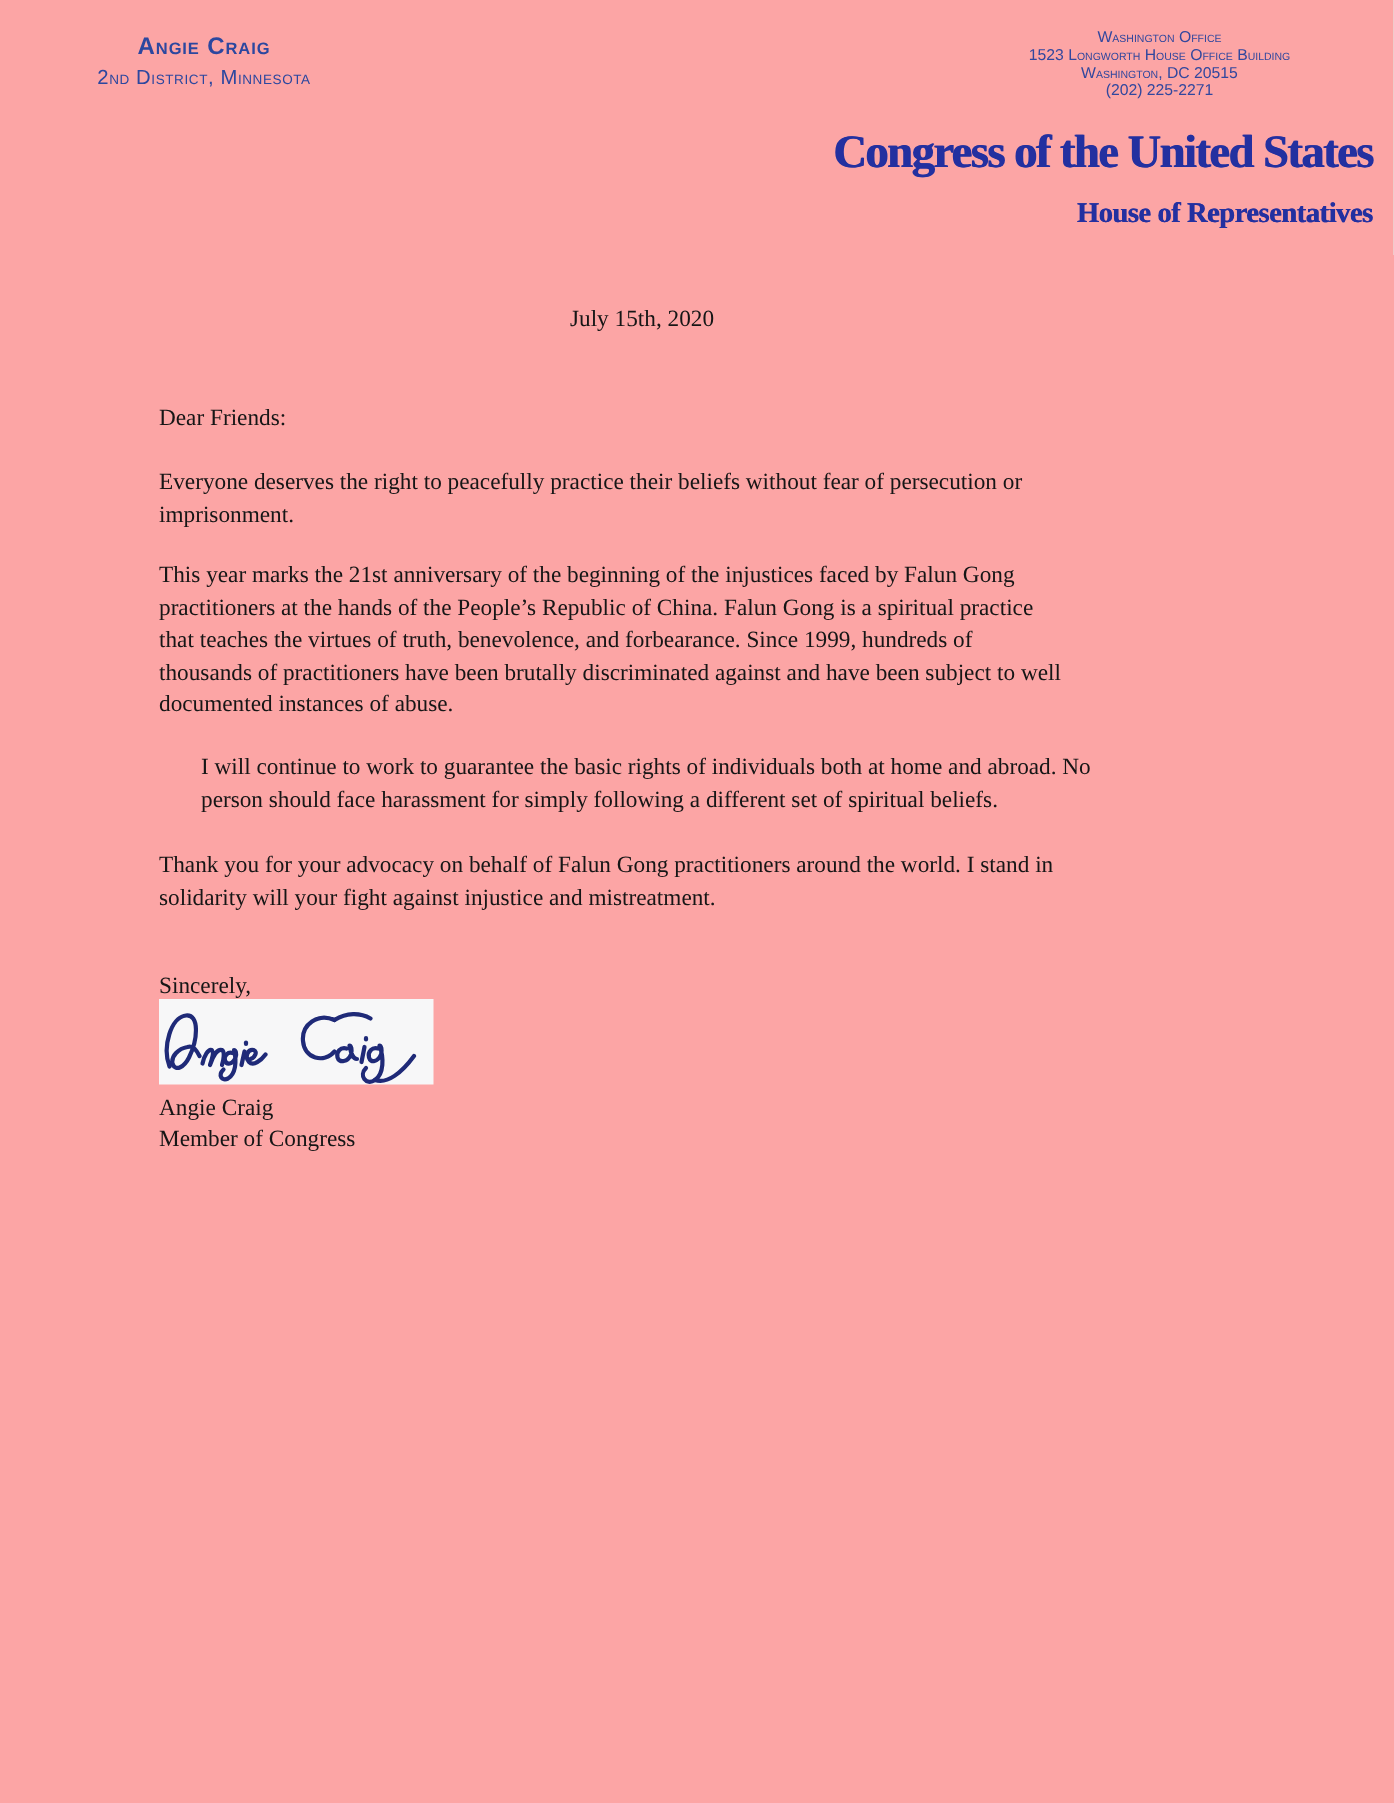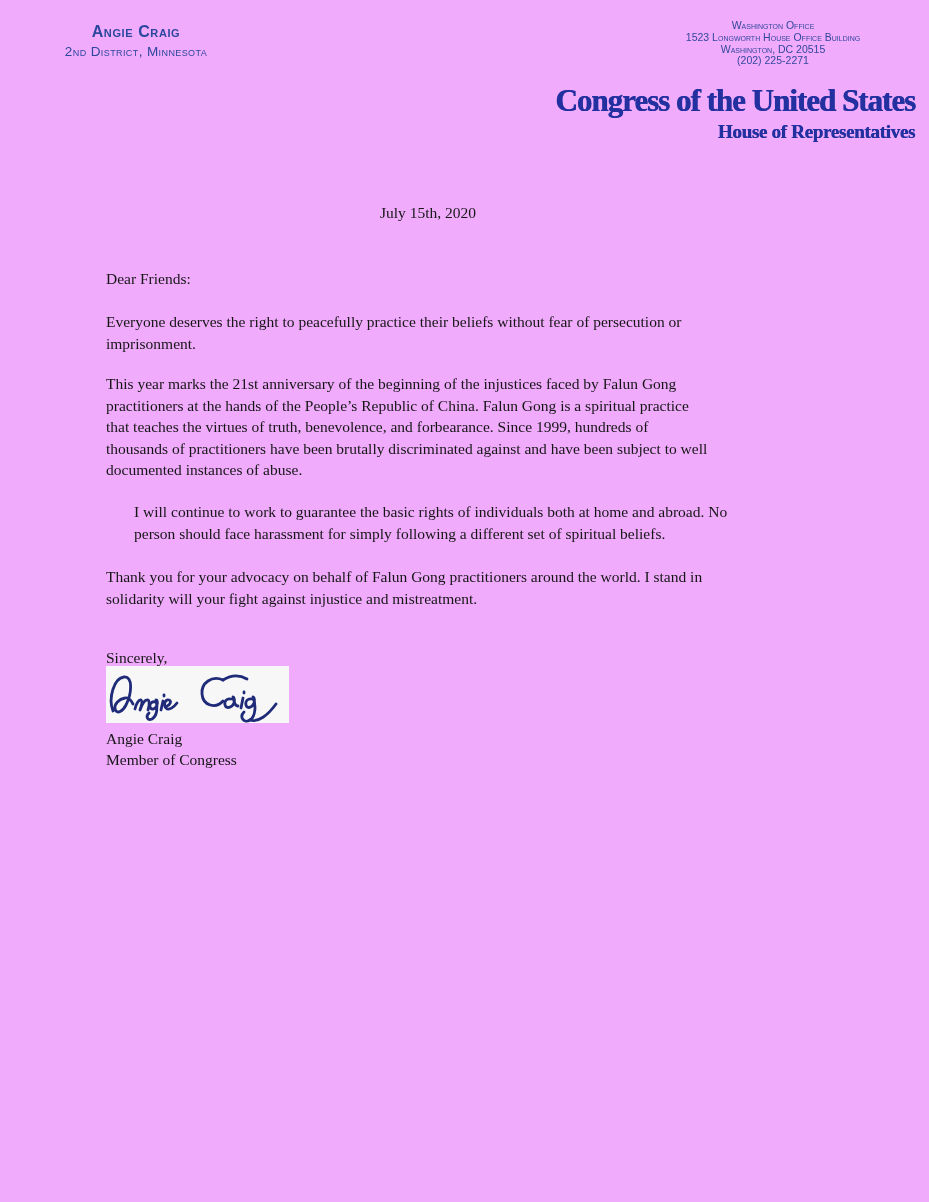--- a/index.html
+++ b/index.html
@@ -1,21 +1,21 @@
 <!DOCTYPE html>
 <html><head>
 <meta charset="utf-8">
 <style>
   html, body { margin: 0; padding: 0; background: #e8e8e8; }
   .page {
     position: relative;
     width: 929px;
     height: 1202px;
     margin: 0 auto;
-    background: #f0abfc;
+    background: #fca5a5;
     overflow: hidden;
     font-family: "Liberation Serif", "DejaVu Serif", serif;
     color: #161616;
     text-decoration: underline;
   }
 
   
   .lh-left {
     position: absolute;
     left: 38px; top: 22px; width: 196px;
@@ -56,21 +56,21 @@
   .lh-center .seal-1 {
     font-size: 31px;
     letter-spacing: -1px;
     line-height: 33px;
     text-shadow: 0.6px 0 0 currentColor;
   }
   .lh-center .seal-2 {
     font-size: 19px;
     letter-spacing: -0.3px;
     line-height: 21px;
-    margin-top: 4px;
+    margin-top: 15px;
     text-shadow: 0.4px 0 0 currentColor;
     padding-left: 19px;
   }
   .lh-center .seal-3 {
     font-size: 20px;
     letter-spacing: 0.2px;
     line-height: 22px;
     margin-top: 3px;
     text-shadow: 0.4px 0 0 currentColor;
   }

